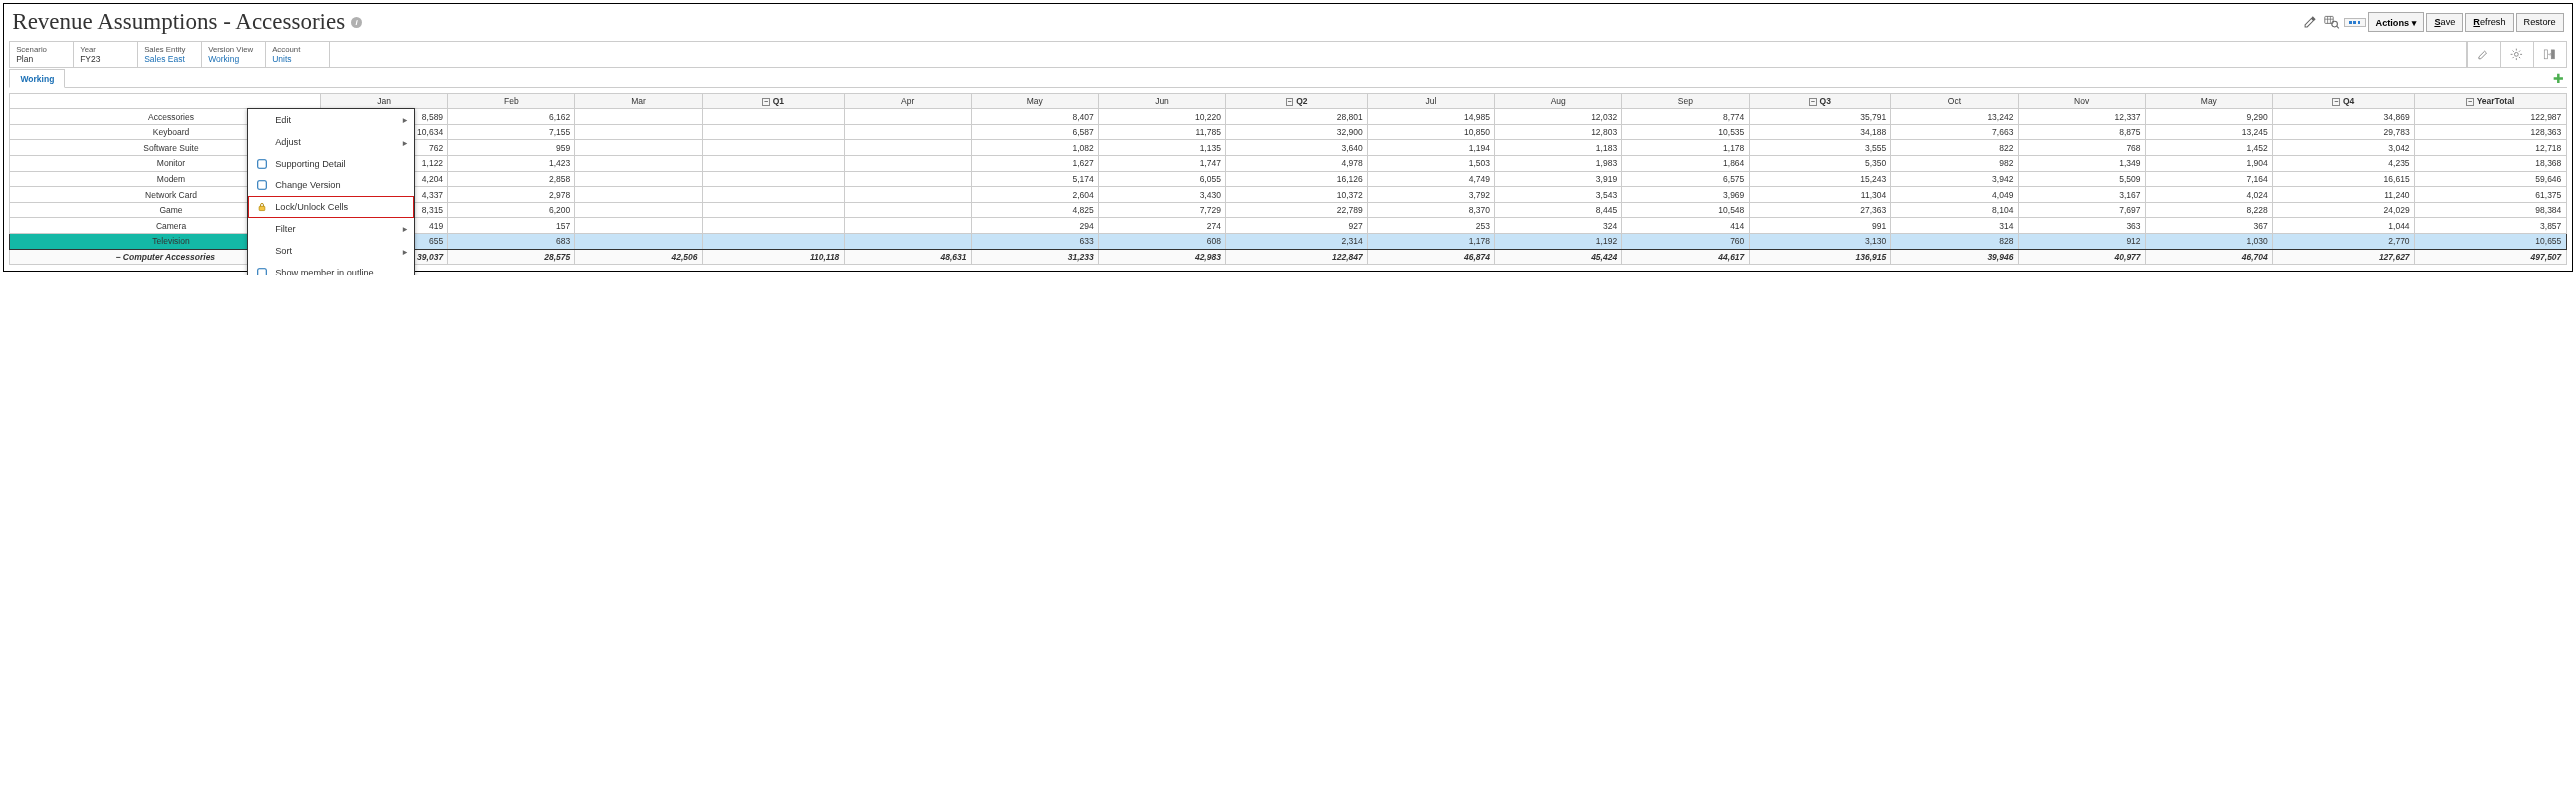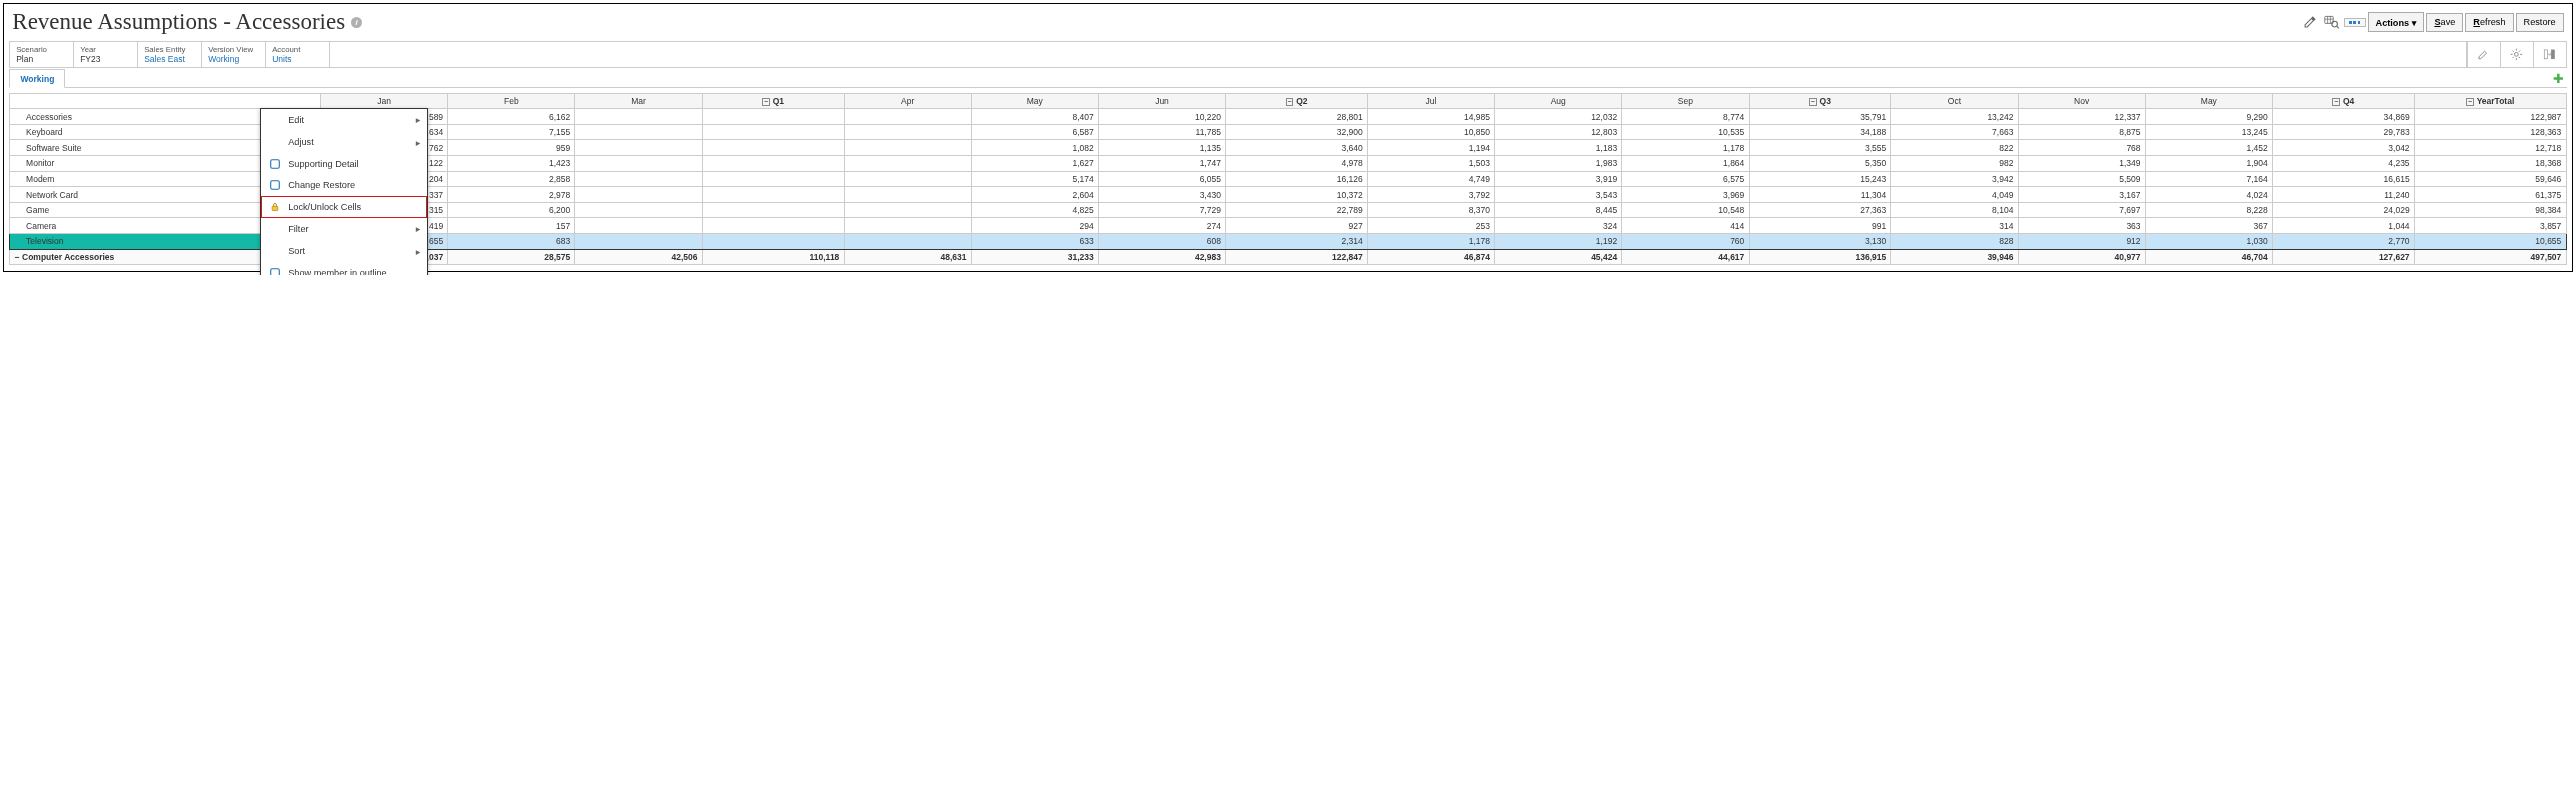--- a/index.html
+++ b/index.html
@@ -124,44 +124,44 @@
     height: 15.6px;
     white-space: nowrap;
   }
   .grid th {
     background: #f5f5f5;
     font-weight: normal;
     text-align: center;
   }
   .grid th.rowhead-blank { background:#fff; text-align:left;}
   .grid td.rowhead {
-    text-align: left;
+    text-align: center;
     padding-left: 15.6px;
     background:#fff;
   }
   .grid th.qcol { font-weight: bold; }
   .grid th .expander {
     display:inline-flex; width:7.8px; height:7.8px; border:0.7px solid #888;
     align-items:center; justify-content:center; font-size:7px; line-height:1;
     color:#555; margin-right:2.8px; vertical-align:middle;
   }
-  .grid tr.totalrow td { font-weight: bold; background:#fafafa; }
+  .grid tr.totalrow td { font-weight: bold; background:#fafafa;font-style:italic; }
   .grid tr.totalrow td.rowhead { padding-left:4.2px; }
   .grid tr.selrow td { background:#c7e3f7; }
   .grid tr.selrow td.rowhead { background:#14b8a6; padding-left:15.6px; font-weight:normal;margin-left:8px;}
   
   .grid tr.selrow td { border-top:0.7px solid #333; border-bottom:0.7px solid #333; }
   .grid tr.selrow td:first-child { border-left:1.4px solid #333; }
   .grid tr.selrow td:last-child { border-right:1.4px solid #333; }
 
   
   .context-menu {
     position: absolute;
     top: 15px;
-    left: 251px;
+    left: 238px;
     width: 168px;
     background: #fff;
     border: 0.7px solid #333;
     box-shadow: 0 1.4px 4.2px rgba(0,0,0,0.3);
     z-index: 100;
   }
   .context-menu .mi {
     display:flex;
     align-items:center;
     padding: 5.7px 7px 5.7px 7px;
@@ -543,21 +543,21 @@
             </svg>
           </span>
           <span class="mi-label">Supporting Detail</span>
         </div>
         <div class="mi">
           <span class="mi-icon">
             <svg width="10" height="10" viewBox="0 0 14 14">
               <rect x="1" y="1" width="12" height="12" rx="2" fill="none" stroke="#1a6fb5" stroke-width="1.5"></rect>
             </svg>
           </span>
-          <span class="mi-label">Change Restore</span>
+          <span class="mi-label">Change Version</span>
         </div>
         <div class="mi highlight">
           <span class="mi-icon">
             <svg width="10" height="10" viewBox="0 0 14 14">
               <rect x="3" y="6" width="8" height="6" rx="1" fill="#f5c542" stroke="#b08400"></rect>
               <path d="M5 6 V4 a2 2 0 0 1 4 0 V6" fill="none" stroke="#b08400" stroke-width="1.3"></path>
             </svg>
           </span>
           <span class="mi-label">Lock/Unlock Cells</span>
         </div>

